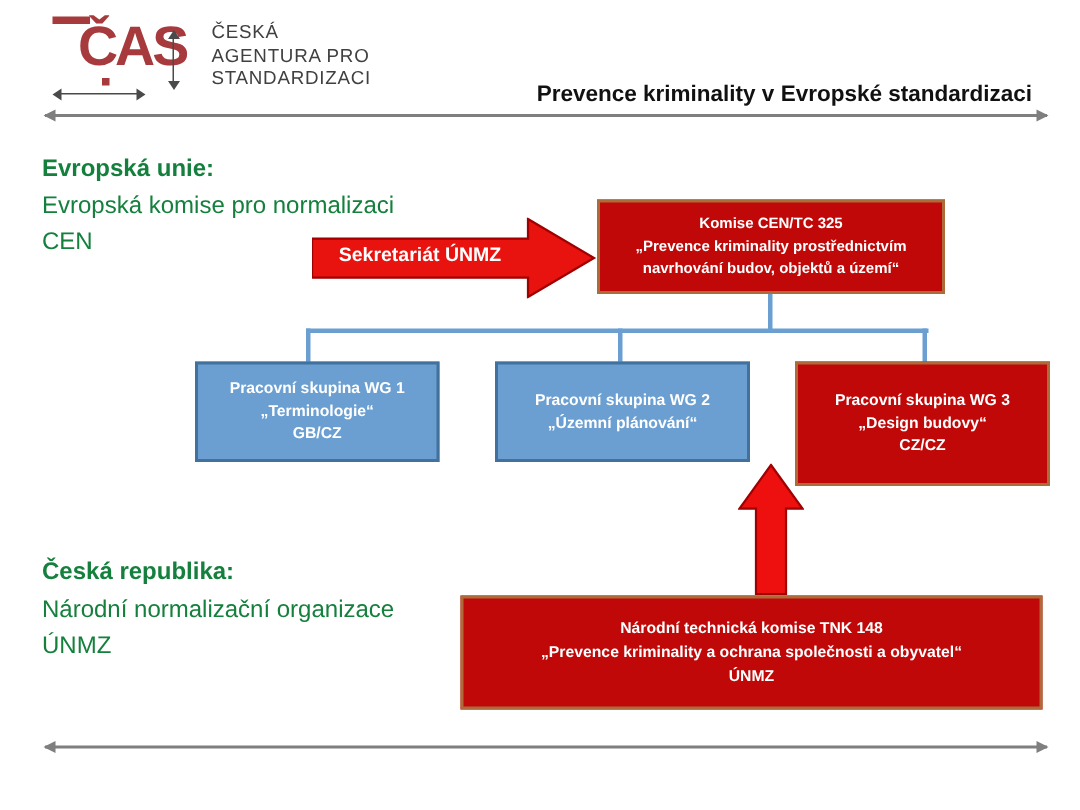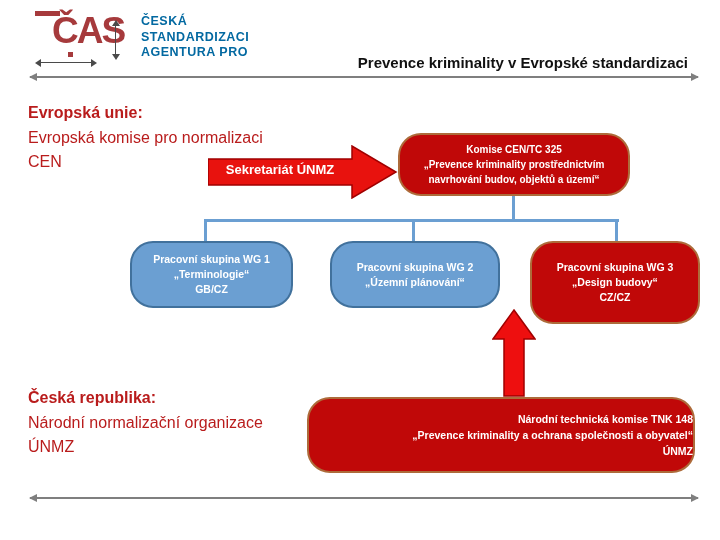--- a/index.html
+++ b/index.html
@@ -14,46 +14,46 @@
   .logo-caron{position:absolute;left:0;top:3px;width:25px;height:5px;background:#A63A3C;}
   .logo-dot{position:absolute;left:33px;top:44px;width:5px;height:5px;background:#A63A3C;}
   .dim{position:absolute;background:#4a4a4a;}
   .dim-v{left:80px;top:14px;width:1px;height:36px;}
   .dim-h{left:2px;top:54px;width:58px;height:1px;}
   .dah{position:absolute;width:0;height:0;}
   .dah-up{left:77px;top:12px;border-left:4px solid transparent;border-right:4px solid transparent;border-bottom:6px solid #4a4a4a;}
   .dah-down{left:77px;top:46px;border-left:4px solid transparent;border-right:4px solid transparent;border-top:6px solid #4a4a4a;}
   .dah-left{left:0;top:51px;border-top:4px solid transparent;border-bottom:4px solid transparent;border-right:6px solid #4a4a4a;}
   .dah-right{left:56px;top:51px;border-top:4px solid transparent;border-bottom:4px solid transparent;border-left:6px solid #4a4a4a;}
-  .logo-text{margin-left:14px;padding-top:6px;color:#0369a1;font-size:12.5px;
-             font-weight:bold;letter-spacing:0.5px;line-height:15.5px;}
+  .logo-text{margin-left:14px;padding-top:6px;color:#404040;font-size:12.5px;
+             font-weight:normal;letter-spacing:0.5px;line-height:15.5px;}
 
   
   .caption{position:absolute;right:32px;top:54px;font-size:15px;font-weight:bold;color:#111;}
   .divider{position:absolute;left:30px;width:668px;height:2px;background:#7F7F7F;}
   .ah{position:absolute;top:-3px;width:0;height:0;border-top:4px solid transparent;border-bottom:4px solid transparent;}
   .ah-left{left:-1px;border-right:8px solid #7F7F7F;}
   .ah-right{right:-1px;border-left:8px solid #7F7F7F;}
 
   
-  .textblock{position:absolute;left:28px;color:#b91c1c;font-size:16px;line-height:24.5px;}
+  .textblock{position:absolute;left:28px;color:#15803d;font-size:16px;line-height:24.5px;}
   .textblock .tb-head{font-weight:bold;}
 
   
   .box{position:absolute;box-sizing:border-box;color:#fff;font-weight:bold;text-align:center;
-       display:flex;flex-direction:column;justify-content:center;border-radius:23px;}
+       display:flex;flex-direction:column;justify-content:center;}
   .box .bl{font-size:10.5px;line-height:15px;}
   .red-box{background:#C00808;border:2px solid #AD6B3A;}
   .blue-box{background:#6B9FD2;border:2px solid #41719C;}
   .cen-box{left:398px;top:133px;width:232px;height:63px;}
   .cen-box .bl{font-size:10px;}
   .wg1-box{left:130px;top:241px;width:163px;height:67px;align-items:center;}
   .wg2-box{left:330px;top:241px;width:170px;height:67px;}
   .wg3-box{left:530px;top:241px;width:170px;height:83px;}
-  .tnk-box{left:307px;top:397px;width:388px;height:76px;text-align:right;}
+  .tnk-box{left:307px;top:397px;width:388px;height:76px;}
   .tnk-box .bl{line-height:16px;}
 
   
   .conn{position:absolute;background:#6B9FD2;}
   .conn-feed{left:512px;top:196px;width:3px;height:24px;}
   .conn-h{left:204px;top:219px;width:415px;height:3px;}
   .conn-d1{left:204px;top:219px;width:3px;height:24px;}
   .conn-d2{left:412px;top:219px;width:3px;height:24px;}
   .conn-d3{left:615px;top:219px;width:3px;height:24px;}
 
@@ -75,22 +75,22 @@
       <div class="logo-dot"></div>
       <div class="dim dim-v"></div>
       <div class="dim dim-h"></div>
       <div class="dah dah-up"></div>
       <div class="dah dah-down"></div>
       <div class="dah dah-left"></div>
       <div class="dah dah-right"></div>
     </div>
     <div class="logo-text">
       <div>ČESKÁ</div>
+      <div>AGENTURA PRO</div>
       <div>STANDARDIZACI</div>
-      <div>AGENTURA PRO</div>
     </div>
   </div>
 
   <div class="caption">Prevence kriminality v Evropské standardizaci</div>
 
   <div class="divider" style="top:76px">
     <i class="ah ah-left"></i>
     <i class="ah ah-right"></i>
   </div>
 
@@ -129,21 +129,21 @@
   <div class="box red-box wg3-box">
     <div class="bl">Pracovní skupina WG 3</div>
     <div class="bl">„Design budovy“</div>
     <div class="bl">CZ/CZ</div>
   </div>
 
   <svg class="up-arrow" width="44" height="88" viewBox="0 0 44 88">
     <polygon points="22,1 43,30 32,30 32,87 12,87 12,30 1,30" fill="#EE0F0F" stroke="#A00000" stroke-width="1.5"></polygon>
   </svg>
 
-  <div class="textblock" style="top:386px">
+  <div class="textblock" style="top:370px">
     <div class="tb-head">Česká republika:</div>
     <div>Národní normalizační organizace</div>
     <div>ÚNMZ</div>
   </div>
 
   <div class="box red-box tnk-box">
     <div class="bl">Národní technická komise TNK 148</div>
     <div class="bl">„Prevence kriminality a ochrana společnosti a obyvatel“</div>
     <div class="bl">ÚNMZ</div>
   </div>

